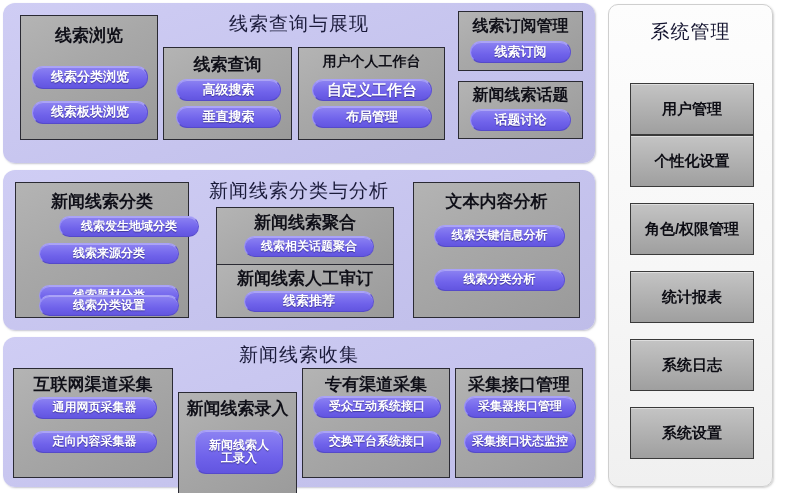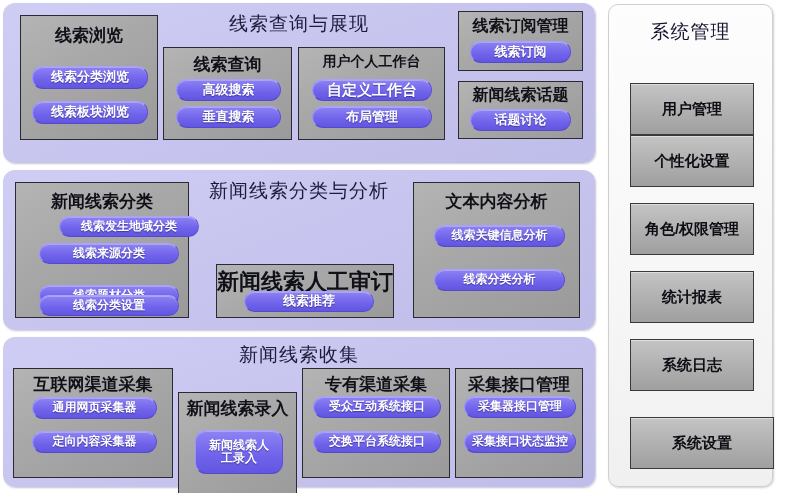--- a/index.html
+++ b/index.html
@@ -147,23 +147,27 @@
     <div class="group-title" style="top:8px;">新闻线索分类与分析</div>
 
     <div class="box" style="left:12px; top:12px; width:174px; height:136px;">
       <div class="box-title" style="top:7px; font-size:17px;">新闻线索分类</div>
       <div class="pill" style="left:23px; top:33px; width:140px; height:21px; font-size:12px;margin-left:20px;">线索发生地域分类</div>
       <div class="pill" style="left:23px; top:60px; width:140px; height:21px; font-size:12px;">线索来源分类</div>
       <div class="pill" style="left:23px; top:102px; width:140px; height:21px; font-size:12px;">线索题材分类</div>
       <div class="pill" style="left:23px; top:112px; width:140px; height:21px; font-size:12px;">线索分类设置</div>
     </div>
 
+    <div class="box" style="left:213px; top:37px; width:178px; height:58px;">
+      <div class="box-title" style="top:3px; font-size:17px;">新闻线索聚合</div>
+      <div class="pill" style="left:27px; top:28px; width:130px; height:21px; font-size:12px;">线索相关话题聚合</div>
+    </div>
 
     <div class="box" style="left:213px; top:94px; width:178px; height:54px;">
-      <div class="box-title" style="top:2px; font-size:22px;">新闻线索人工审订</div>
+      <div class="box-title" style="top:2px; font-size:17px;">新闻线索人工审订</div>
       <div class="pill" style="left:27px; top:26px; width:130px; height:21px; font-size:13px;">线索推荐</div>
     </div>
 
     <div class="box" style="left:410px; top:12px; width:167px; height:136px;">
       <div class="box-title" style="top:7px; font-size:17px;">文本内容分析</div>
       <div class="pill" style="left:20px; top:42px; width:131px; height:22px; font-size:12px;">线索关键信息分析</div>
       <div class="pill" style="left:20px; top:86px; width:131px; height:22px; font-size:12px;">线索分类分析</div>
     </div>
   </div>
 
@@ -196,16 +200,16 @@
   </div>
 
   <div id="sidebar" style="left:608px; top:4px; width:165px; height:483px;">
     <div id="sidebar-title" style="top:14px;">系统管理</div>
 
     <div class="side-btn" style="left:21px; top:62px; width:124px; height:52px;margin-top:16px;">用户管理</div>
     <div class="side-btn" style="left:21px; top:130px; width:124px; height:52px;">个性化设置</div>
     <div class="side-btn" style="left:21px; top:198px; width:124px; height:52px;">角色/权限管理</div>
     <div class="side-btn" style="left:21px; top:266px; width:124px; height:52px;text-align:right;">统计报表</div>
     <div class="side-btn" style="left:21px; top:334px; width:124px; height:52px;">系统日志</div>
-    <div class="side-btn" style="left:21px; top:412px; width:144px; height:52px;text-align:center;">系统设置</div>
+    <div class="side-btn" style="left:21px; top:402px; width:124px; height:52px;text-align:center;">系统设置</div>
   </div>
 
 </div>
 
 </body></html>

